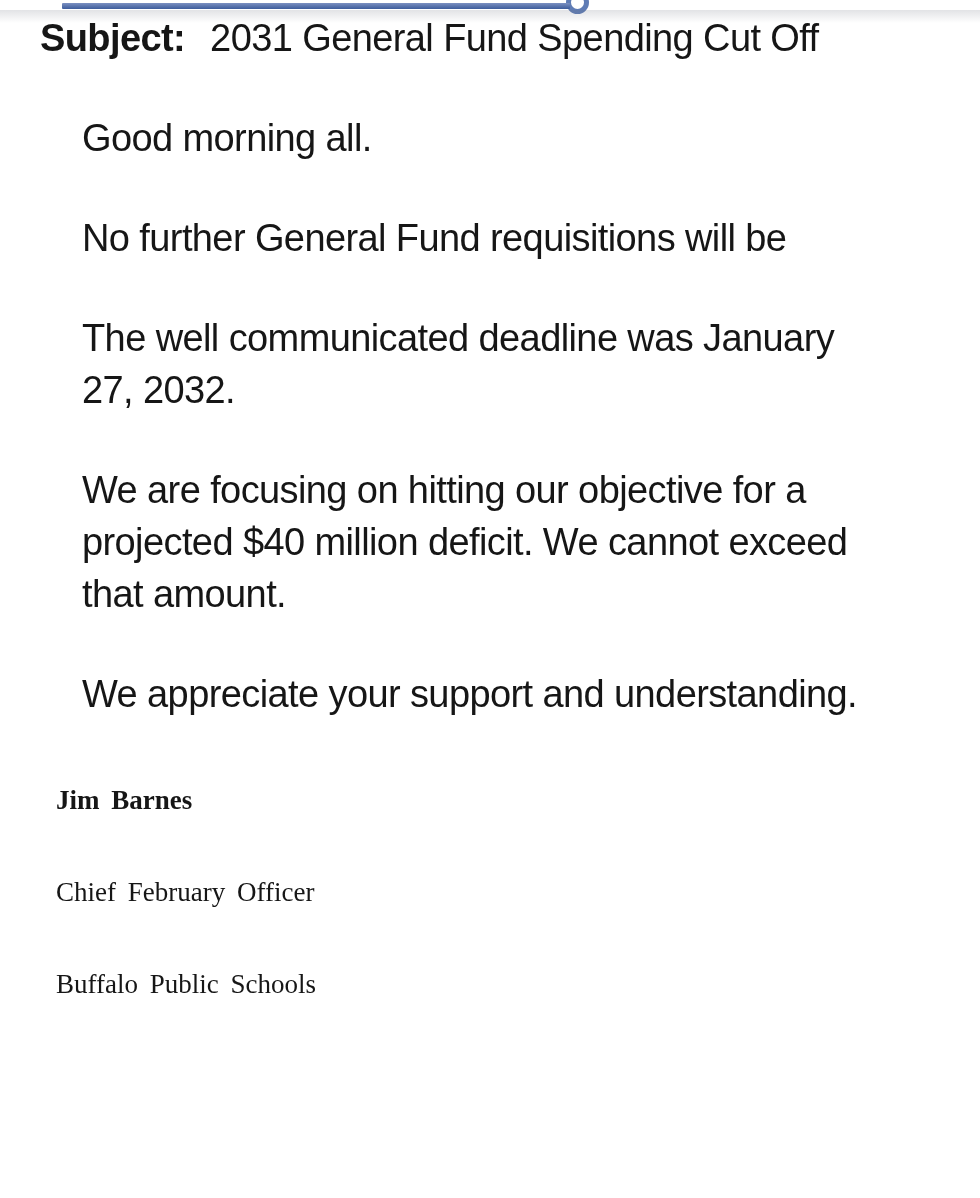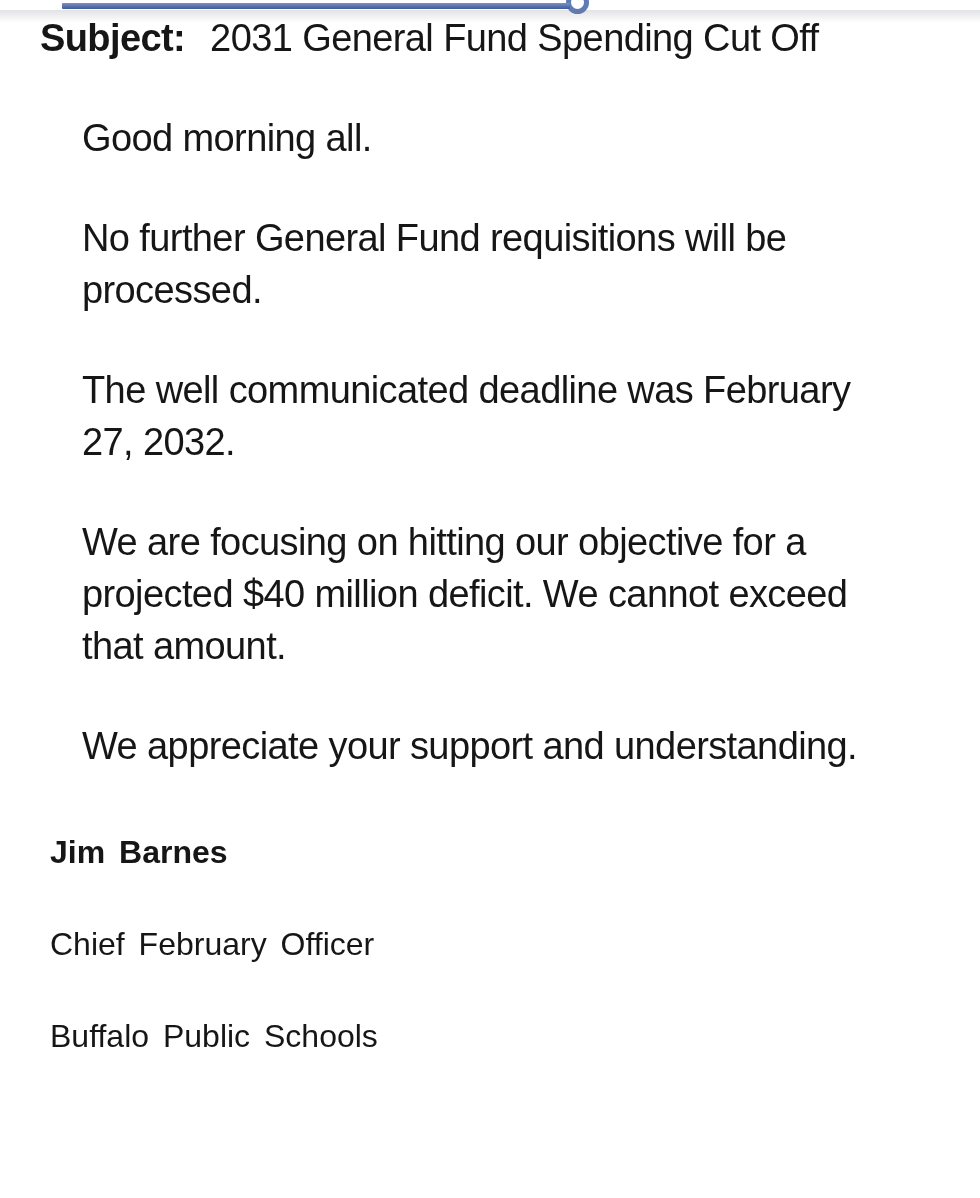--- a/index.html
+++ b/index.html
@@ -45,26 +45,26 @@
     letter-spacing: -0.6px;
     margin: 0;
   }
   .subject { margin-top: 0; }
   .subject .subject-label { font-weight: bold; margin-right: 25px; }
   .para { margin-top: 48px; }
   .para .line { display: block; margin-left: 42px; }
 
   
   .sig {
-    font-family: Liberation Sans, sans-serif;
-    font-size: 32px;
+    font-family: Liberation Serif, serif;
+    font-size: 27px;
     line-height: 40px;
     letter-spacing: 0;
     word-spacing: 5px;
-    margin: 10px;
+    margin: 16px;
   }
   .sig-name { font-weight: bold; margin-top: 60px; }
   .sig-title { margin-top: 52px; }
   .sig-org { margin-top: 52px; }
 </style>
 </head>
 <body>
 
 <div class="link-fragment">
   <span class="g-descender"></span>
@@ -77,25 +77,24 @@
   <p class="subject">
     <span class="subject-label">Subject:</span><span>2031 General Fund Spending Cut Off</span>
   </p>
 
   <p class="para">
     <span class="line">Good morning all.</span>
   </p>
 
   <p class="para">
     <span class="line">No further General Fund requisitions will be</span>
-    <span class="line">processed.</span>
   </p>
 
   <p class="para">
-    <span class="line">The well communicated deadline was February</span>
+    <span class="line">The well communicated deadline was January</span>
     <span class="line">27, 2032.</span>
   </p>
 
   <p class="para">
     <span class="line">We are focusing on hitting our objective for a</span>
     <span class="line">projected $40 million deficit. We cannot exceed</span>
     <span class="line">that amount.</span>
   </p>
 
   <p class="para">

